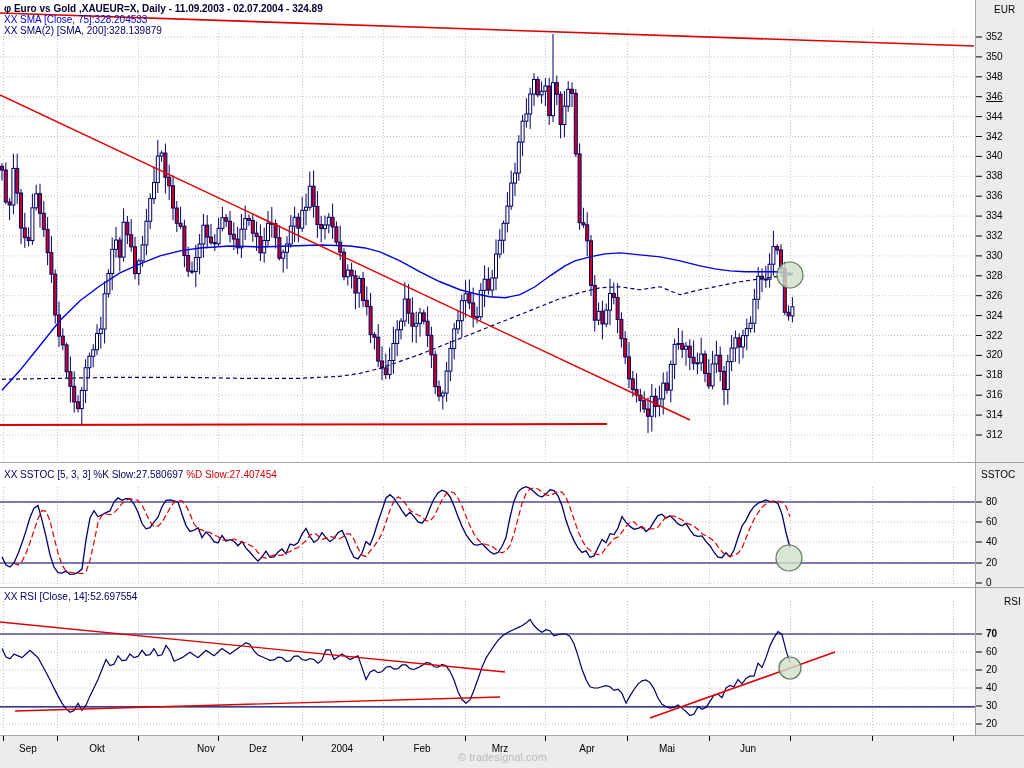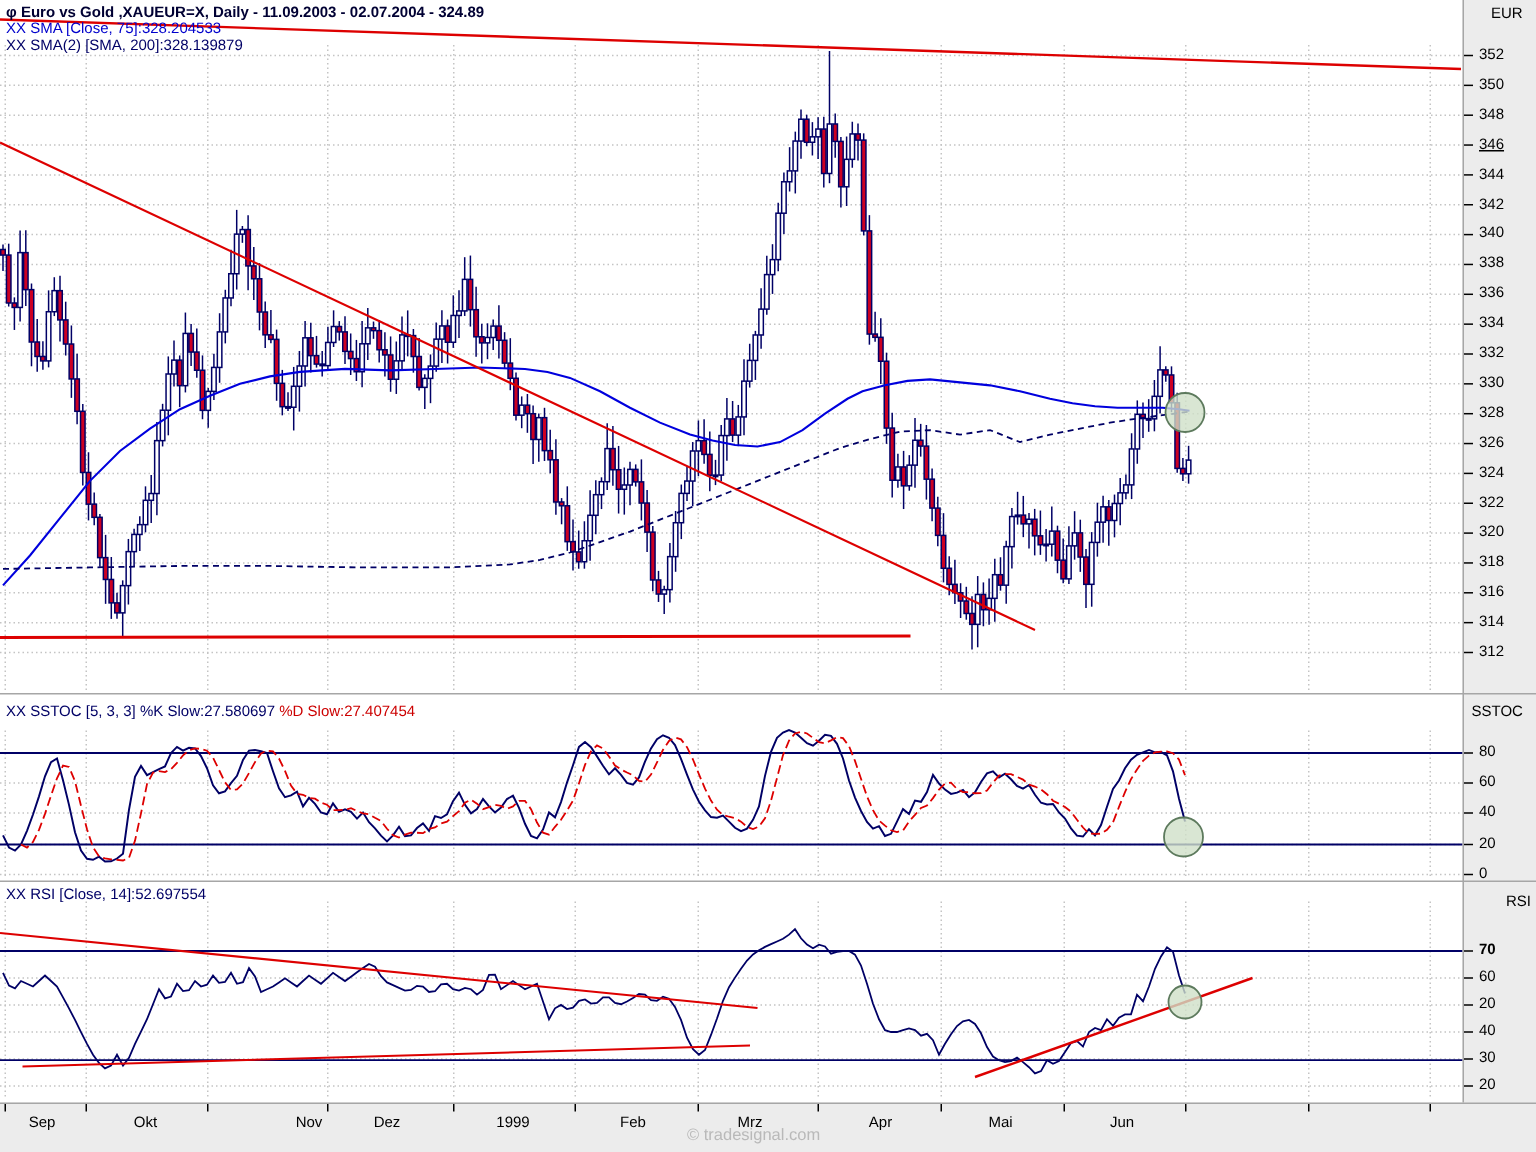--- a/index.html
+++ b/index.html
@@ -72,21 +72,21 @@
       <div class="axlab" style="left: 986px; top: 664px;">20</div>
       <div class="axlab" style="left: 986px; top: 682px;">40</div>
       <div class="axlab" style="left: 986px; top: 700px;">30</div>
       <div class="axlab" style="left: 986px; top: 718px;">20</div>
     </div>
   <div id="time-axis">
       <div class="monthlab" style="left: 28px; top: 743px;">Sep</div>
       <div class="monthlab" style="left: 97px; top: 743px;">Okt</div>
       <div class="monthlab" style="left: 178px; top: 743px; margin-left: 28px;">Nov</div>
       <div class="monthlab" style="left: 258px; top: 743px;">Dez</div>
-      <div class="monthlab" style="left: 342px; top: 743px;">1999</div>
+      <div class="monthlab" style="left: 342px; top: 743px;">2004</div>
       <div class="monthlab" style="left: 422px; top: 743px;">Feb</div>
       <div class="monthlab" style="left: 500px; top: 743px;">Mrz</div>
       <div class="monthlab" style="left: 587px; top: 743px;">Apr</div>
       <div class="monthlab" style="left: 667px; top: 743px;">Mai</div>
       <div class="monthlab" style="left: 748px; top: 743px;">Jun</div>
       <div class="monthlab" style="left: 829px; top: 743px; margin-top: 29px;">Jul</div>
     </div>
 
   <div id="watermark" style="left:458px;top:751px;">© tradesignal.com</div>
 

